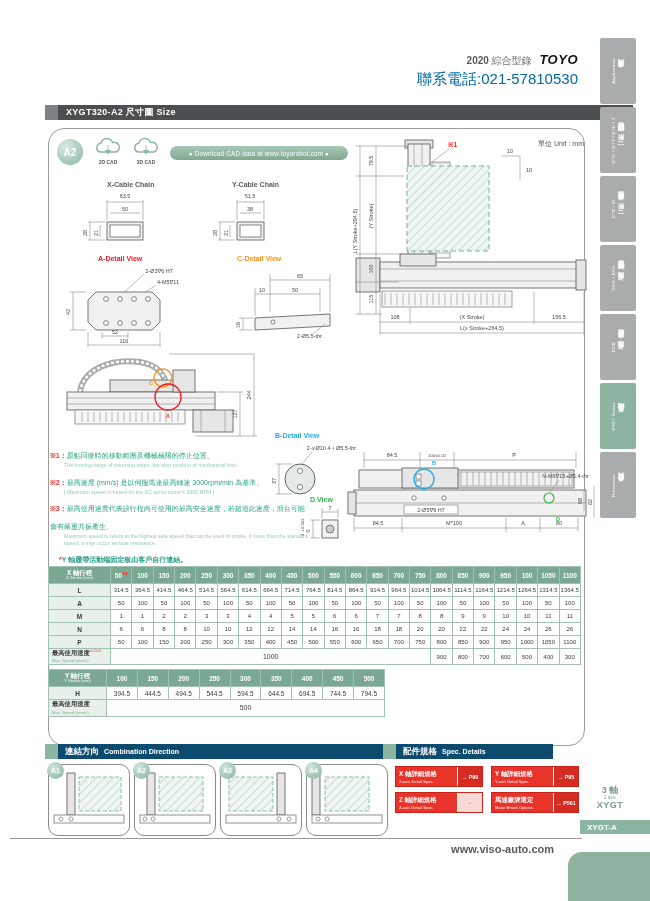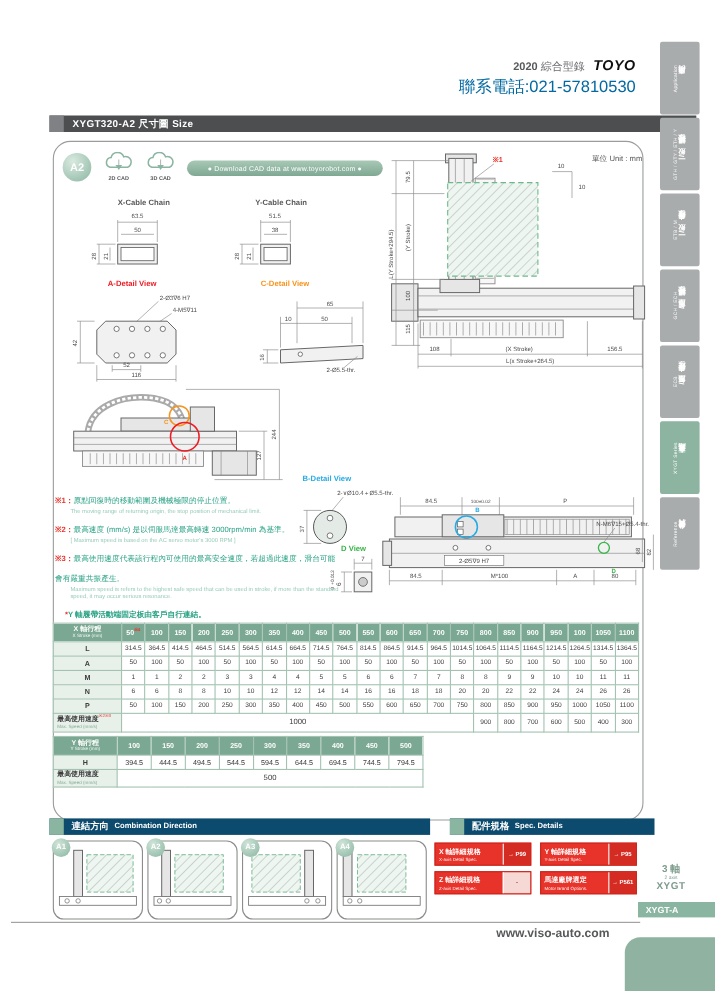--- a/index.html
+++ b/index.html
@@ -665,21 +665,21 @@
   <div class="comb-badge">A4</div>
   <svg width="80" height="70">
     <rect x="18" y="12" width="44" height="34" fill="url(#hatch)" stroke="#7cbd97" stroke-width=".9" stroke-dasharray="4 2"></rect>
     <rect x="5" y="8" width="8" height="42" class="shape2"></rect>
     <rect x="5" y="50" width="70" height="8" fill="#fff" stroke="#777" stroke-width=".8"></rect>
     <circle cx="11" cy="54" r="2" fill="none" stroke="#777" stroke-width=".7"></circle>
       <circle cx="20" cy="54" r="2" fill="none" stroke="#777" stroke-width=".7"></circle>
   </svg>
 </div>
 
-<div class="abs sec-bar" style="left:409px;top:744px;width:186px">
+<div class="abs sec-bar" style="left:383px;top:744px;width:170px">
   <div class="sec-sq"></div>
   <span class="sec-zh">配件規格</span>
   <span class="sec-en">Spec. Details</span>
 </div>
 <div class="spec-btn" style="left:395px;top:766px">
   <div class="sb-main">
     <div class="sb-zh">X 軸詳細規格</div>
     <div class="sb-en">X-axis Detail Spec.</div>
   </div>
   <div class="sb-page">→ P99</div>

